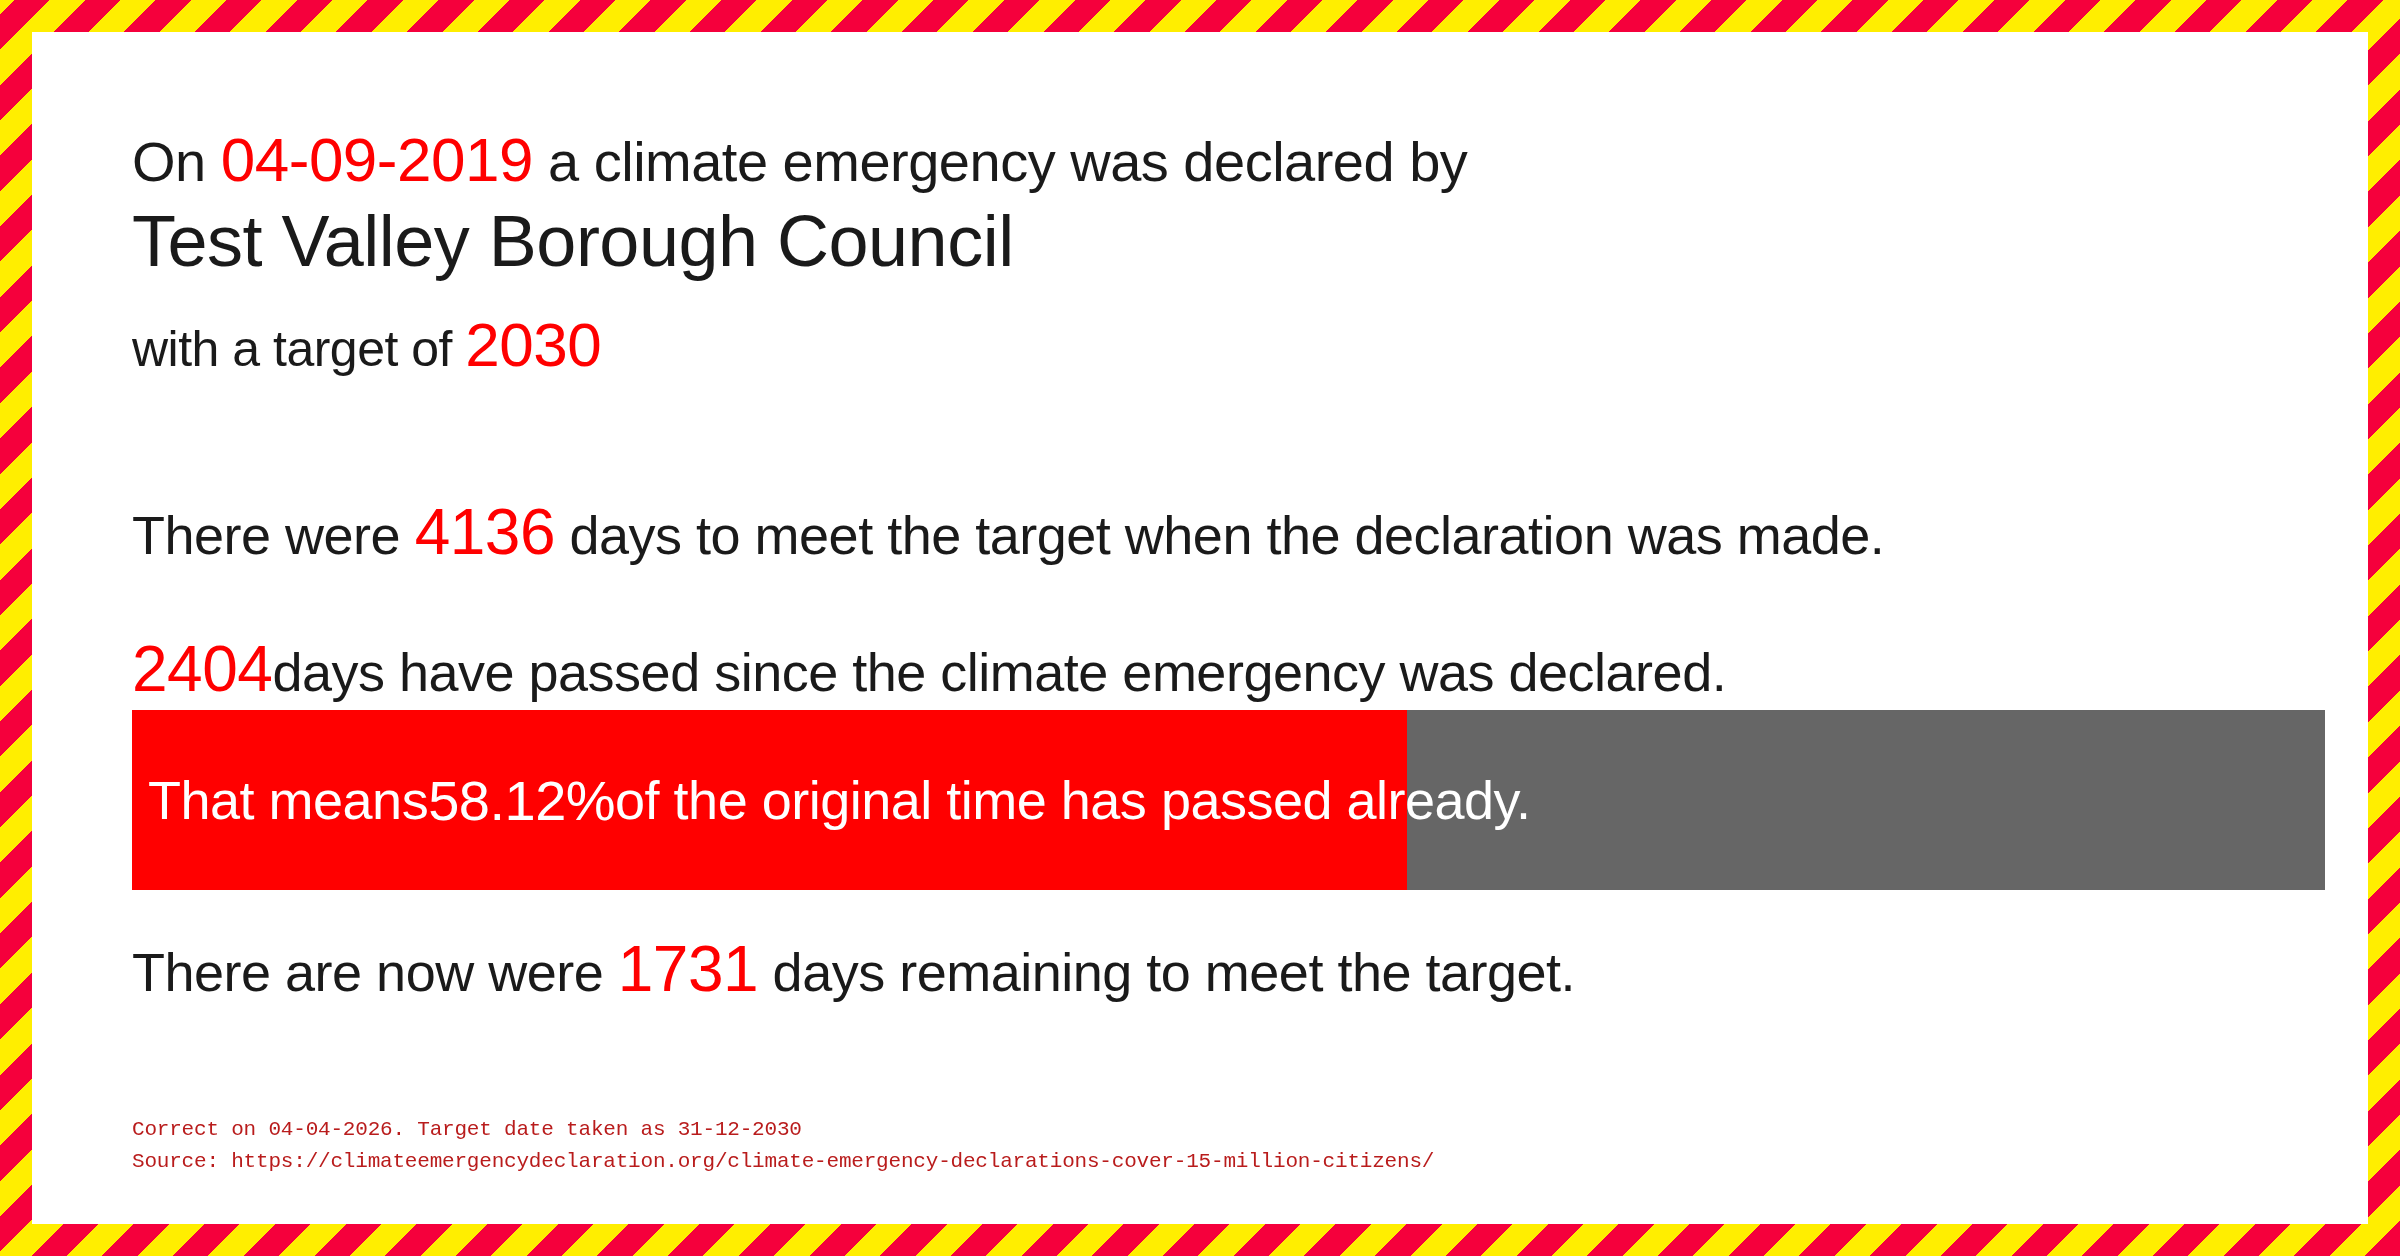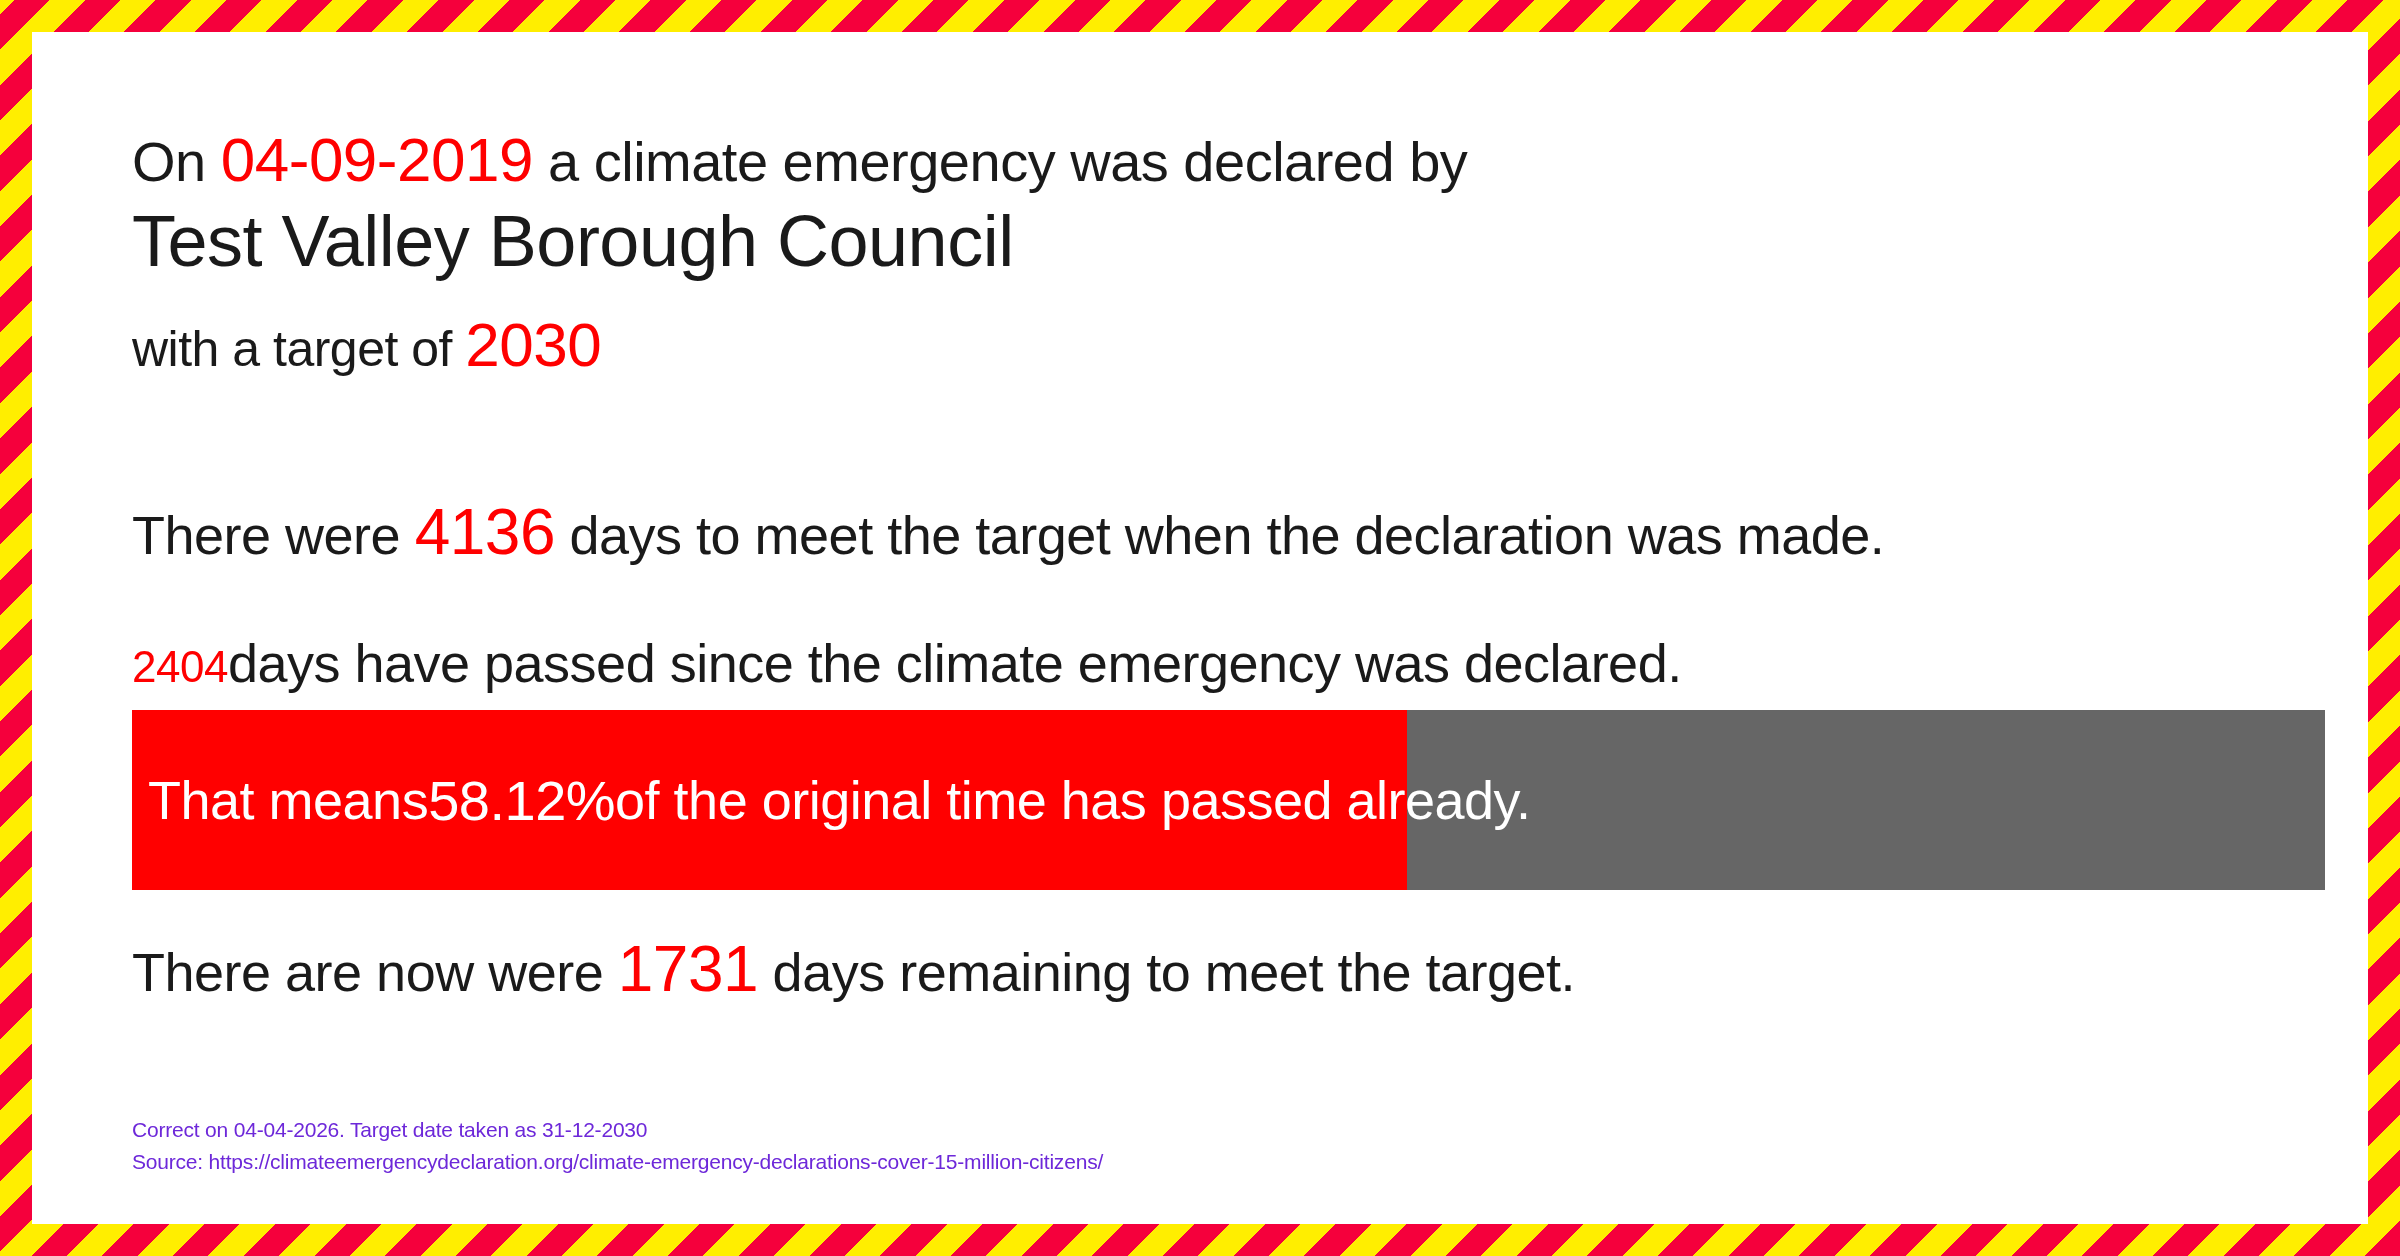--- a/index.html
+++ b/index.html
@@ -88,21 +88,21 @@
   }
   #line-were .big {
     font-size: 64px;
   }
 
   #line-passed {
     top: 600px;
     font-size: 54px;
   }
   #line-passed .big {
-    font-size: 44px;
+    font-size: 64px;
   }
 
   #line-remaining {
     top: 900px;
     font-size: 54px;
   }
   #line-remaining .big {
     font-size: 64px;
   }
 
@@ -139,22 +139,22 @@
   }
   #progress-label .big {
     font-size: 56px;
   }
 
   
   #footer {
     position: absolute;
     left: 30px;
     top: 1082px;
-    color: #6d28d9;
-    font-family: Liberation Sans, sans-serif;
+    color: #b91c1c;
+    font-family: Liberation Mono, monospace;
     font-stretch: condensed;
     font-size: 21px;
     line-height: 32px;
     white-space: nowrap;
     letter-spacing: -0.2px;
   }
   #footer div { white-space: nowrap; }
 </style>
 </head>
 <body>

